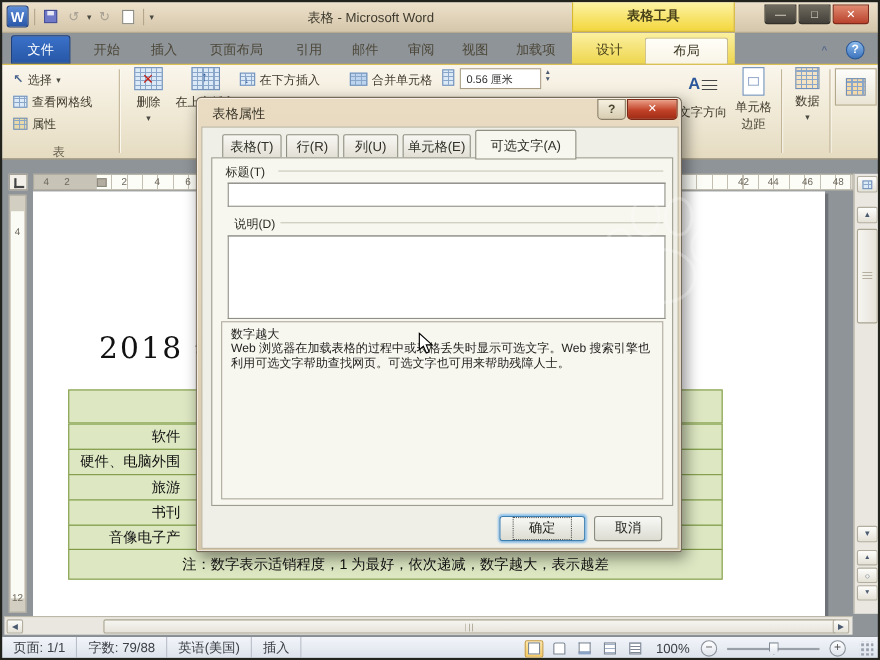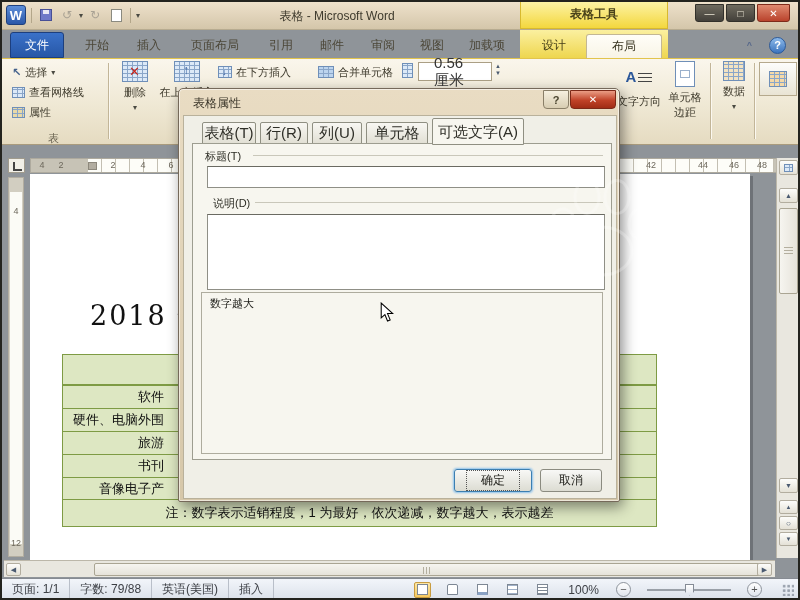--- a/index.html
+++ b/index.html
@@ -32,21 +32,21 @@
 .ribcollapse{position:absolute;right:46px;top:10px;font-size:9px;font-weight:bold;color:#58698a}
 .helpbtn{position:absolute;right:12px;top:7px;width:17px;height:17px;border-radius:50%;background:linear-gradient(#8cb9ea,#3c74bd);color:#fff;font-size:11px;font-weight:bold;text-align:center;line-height:15px;border:1px solid #2c5a99}
 
 .ribbon{position:absolute;left:0;top:56px;width:100%;height:87px;background:linear-gradient(#faf6ec,#efe8d4 55%,#e5dbc1);border-top:1px solid #e2c44d;border-bottom:1px solid #a99b7d}
 .rsep{position:absolute;top:4px;width:1px;height:76px;background:#c2b598;box-shadow:1px 0 0 #fbf8f0}
 .sbtn{position:absolute;display:flex;align-items:center;gap:4px;font-size:11px;color:#3e3a2c;height:18px;white-space:nowrap}
 .glabel{position:absolute;font-size:11px;color:#6b6452}
 .bigbtn{position:absolute;top:58px;display:flex;flex-direction:column;align-items:center;gap:3px;font-size:11px;color:#3e3a2c;text-align:center}
 .gico{position:relative;background:#dce9f7;border:1px solid #6f8fb8;background-image:repeating-linear-gradient(0deg,transparent 0 3px,#8aa6c9 3px 4px),repeating-linear-gradient(90deg,transparent 0 4px,#8aa6c9 4px 5px)}
 .mark{position:absolute;font-weight:bold;line-height:1}
-.valuebox{position:absolute;background:#fff;border:1px solid #ab9f85;font-size:15px;color:#333;display:flex;align-items:center;padding:0 15px}
+.valuebox{position:absolute;background:#fff;border:1px solid #ab9f85;font-size:10px;color:#333;display:flex;align-items:center;padding:0 5px}
 .spin{position:absolute;display:flex;flex-direction:column;gap:1px}
 .spin span{font-size:6px;color:#4a5a70;line-height:6px}
 .alir{position:absolute;top:58px;width:20px;height:20px;background:linear-gradient(#fdfdfb,#e9e4d4);border:1px solid #b5a98d;display:flex;align-items:center;justify-content:center}
 .alin{width:12px;height:10px;background:repeating-linear-gradient(0deg,#5d7aa6 0 1px,transparent 1px 4px)}
 .adir{font-size:15px;font-weight:bold;color:#2b579a;line-height:1}
 .alines{width:14px;height:12px;background:repeating-linear-gradient(0deg,#444 0 1px,transparent 1px 4px)}
 .marginico{width:20px;height:18px;border:1px solid #6f8fb8;background:#fff;display:flex;align-items:center;justify-content:center}
 .marginico i{display:block;width:10px;height:8px;border:1px solid #9ab0cc}
 
 .hruler{position:absolute;left:28px;top:156px;width:747px;height:15px;background:#c7c3b6;border:1px solid #aeaa9e}
@@ -68,41 +68,41 @@
 .vscroll{position:absolute;left:774px;top:156px;width:23px;height:400px;background:#e9e7df;border-left:1px solid #bcb7a9}
 .sqbtn{position:absolute;left:2px;width:19px;background:linear-gradient(#fdfdfb,#e4e1d6);border:1px solid #b2ad9f;border-radius:2px;display:flex;align-items:center;justify-content:center;color:#4a5a70}
 .vthumb{position:absolute;left:2px;top:50px;width:19px;height:86px;background:linear-gradient(90deg,#f6f5f0,#e6e3da);border:1px solid #aaa593;border-radius:2px}
 .vthumb::after{content:"";position:absolute;left:4px;top:38px;width:9px;height:7px;background:repeating-linear-gradient(0deg,#b4af9f 0 1px,transparent 1px 3px)}
 .hscroll{position:absolute;left:2px;top:558px;width:771px;height:17px;background:#e9e7df;border-top:1px solid #bcb7a9}
 .hthumb{position:absolute;left:90px;top:2px;width:666px;height:13px;background:linear-gradient(#f6f5f0,#e6e3da);border:1px solid #aaa593;border-radius:2px}
 .hthumb::after{content:"";position:absolute;left:328px;top:3px;width:8px;height:7px;background:repeating-linear-gradient(90deg,#b4af9f 0 1px,transparent 1px 3px)}
 
 .statusbar{position:absolute;left:0;top:576px;width:100%;height:22px;background:linear-gradient(#f2f5fa,#dbe1ea);border-top:1px solid #868b92;display:flex;align-items:center;font-size:12px;color:#3c3f45}
 .sseg{padding:0 10px;height:100%;display:flex;align-items:center;border-right:1px solid #b9bfc9;white-space:nowrap}
-.sright{position:absolute;right:4px;top:0;height:100%;display:flex;align-items:center;gap:13px}
+.sright{position:absolute;right:4px;top:0;height:100%;display:flex;align-items:center;gap:6px}
 .vbtn{width:17px;height:16px;display:flex;align-items:center;justify-content:center;border:1px solid transparent}
 .vbtn.active{background:linear-gradient(#fde8a8,#f7c95f);border:1px solid #c89b3f;border-radius:2px}
 .vico{width:11px;height:11px;background:#fff;border:1px solid #7d8794}
 .vico.i2{border-radius:2px 2px 0 0}
 .vico.i3{border-bottom:3px solid #8aa2c4}
 .vico.i4{background:repeating-linear-gradient(0deg,#9fb0c8 0 1px,#fff 1px 4px)}
 .vico.i5{background:repeating-linear-gradient(0deg,#7d8794 0 1px,#fff 1px 3px)}
 .zoomtxt{font-size:12px;color:#3c3f45;margin:0 4px}
 .zbtn{width:15px;height:15px;border-radius:50%;border:1px solid #8d939c;background:linear-gradient(#fff,#dfe4ec);display:flex;align-items:center;justify-content:center;font-size:11px;color:#555;line-height:1}
 .ztrack{width:84px;height:2px;background:#9aa0a8;position:relative;margin:0 3px}
 .zthumb{position:absolute;left:38px;top:-5px;width:9px;height:12px;background:linear-gradient(#fff,#dde3ec);border:1px solid #848b96;clip-path:polygon(0 0,100% 0,100% 70%,50% 100%,0 70%)}
 .grip{width:13px;height:13px;margin-left:6px;background-image:radial-gradient(circle at 70% 70%,#9aa2ae 1.2px,transparent 1.6px);background-size:4.5px 4.5px}
 
 .dialog{position:absolute;left:176px;top:86px;width:442px;height:414px;background:linear-gradient(#e9dcc3,#d6c7a9);border:1px solid #75695a;border-radius:5px 5px 2px 2px;box-shadow:3px 5px 14px rgba(0,0,0,.45),inset 0 0 0 1px rgba(255,255,255,.55);z-index:20}
 .dtitle{position:absolute;left:14px;top:6px;font-size:12px;color:#3b362a}
 .dqbtn{position:absolute;top:1px;height:19px;border-radius:0 0 4px 4px;border:1px solid #8a7f68;font-size:11px;display:flex;align-items:center;justify-content:center}
 .dhelpb{left:364px;width:26px;background:linear-gradient(#f6f0df,#d8cdb2);color:#4a452f;font-weight:bold}
 .dcloseb{left:391px;width:46px;background:linear-gradient(#ea9d85,#c04228 55%,#a02c15);color:#fff;border-color:#7c2817;font-size:10px;font-weight:bold}
 .dbody{position:absolute;left:4px;top:26px;width:434px;height:384px;background:#f0efe7;border:1px solid #b9b19b}
-.dtab{position:absolute;top:6px;height:22px;background:linear-gradient(#f8f7f3,#e2e0d5);border:1px solid #8f8f82;border-radius:2px 2px 0 0;font-size:15px;color:#2f2f28;text-align:center;line-height:20px;z-index:2}
+.dtab{position:absolute;top:6px;height:22px;background:linear-gradient(#f8f7f3,#e2e0d5);border:1px solid #8f8f82;border-radius:2px 2px 0 0;font-size:12px;color:#2f2f28;text-align:center;line-height:20px;z-index:2}
 .dtab.active{top:2px;height:27px;background:#f7f6ef;line-height:26px;z-index:4}
 .dpage{position:absolute;left:8px;top:27px;width:420px;height:317px;border:1px solid #9d9d90;background:#f7f6ef;z-index:3}
 .flabel{position:absolute;font-size:11px;color:#2c2c24;background:#f7f6ef;padding-right:5px;z-index:2;white-space:nowrap}
 .fline{position:absolute;height:1px;background:#c9c7ba}
 .dinput,.dtext{position:absolute;left:14px;width:398px;background:#fff;border:1px solid #8f8f86;border-top-color:#6a6a62;font-size:11px;padding:2px 4px;font-family:inherit;resize:none;outline:none}
 .dpanel{position:absolute;left:8px;top:148px;width:402px;height:162px;border:1px solid #aeac9e}
 .plabel{position:absolute;left:8px;top:3px;font-size:11px;color:#1f1f1a}
 .phelp{position:absolute;left:8px;top:17px;width:386px;font-size:11px;line-height:14px;color:#1f1f1a}
 .dbtn{position:absolute;top:353px;height:23px;background:linear-gradient(#f8f8f6,#dcdcd2);border:1px solid #8b8b80;border-radius:3px;font-size:12px;color:#1d1d18;display:flex;align-items:center;justify-content:center}
 .dbtn.ok{left:270px;width:78px;border-color:#3c7fb1;box-shadow:0 0 2px 1px #8fc2ec}
@@ -249,21 +249,21 @@
 
   <div class="tabsel"></div>
   <div class="hruler">
     <span class="rnum" style="left:4px">4</span>
     <span class="rnum" style="left:23px">2</span>
     <div class="hrw"></div>
     <span class="indmark"></span>
     <span class="rnum" style="left:75px">2</span>
     <span class="rnum" style="left:105px">4</span>
     <span class="rnum" style="left:133px">6</span>
-    <span class="rnum" style="left:613px">42</span>
+    <span class="rnum" style="left:638px">42</span>
     <span class="rnum" style="left:665px">44</span>
     <span class="rnum" style="left:696px">46</span>
     <span class="rnum" style="left:724px">48</span>
   </div>
   <div class="vruler">
     <div class="vrw"></div>
     <span class="vnum" style="top:28px">4</span>
     <span class="vnum" style="top:360px">12</span>
   </div>
 
@@ -351,20 +351,21 @@
       <span class="dtab active" style="left:248px;width:92px">可选文字(A)</span>
       <div class="dpage">
         <span class="flabel" style="left:12px;top:5px">标题(T)</span>
         <span class="fline" style="left:60px;right:8px;top:11px"></span>
         <input class="dinput" style="top: 22px; height: 22px;" value="">
         <span class="flabel" style="left:20px;top:52px">说明(D)</span>
         <span class="fline" style="left:60px;right:8px;top:58px"></span>
         <textarea class="dtext" style="top: 70px; height: 76px;"></textarea>
         <div class="dpanel">
           <span class="plabel">数字越大</span>
+          <span class="phelp">Web 浏览器在加载表格的过程中或表格丢失时显示可选文字。Web 搜索引擎也利用可选文字帮助查找网页。可选文字也可用来帮助残障人士。</span>
         </div>
       </div>
       <button class="dbtn ok">
           <span class="dotted">确定</span>
         </button>
       <button class="dbtn cancel">取消</button>
     </div>
   </div>
 
   <svg class="bigpaw" width="120" height="120" viewBox="0 0 40 40">

